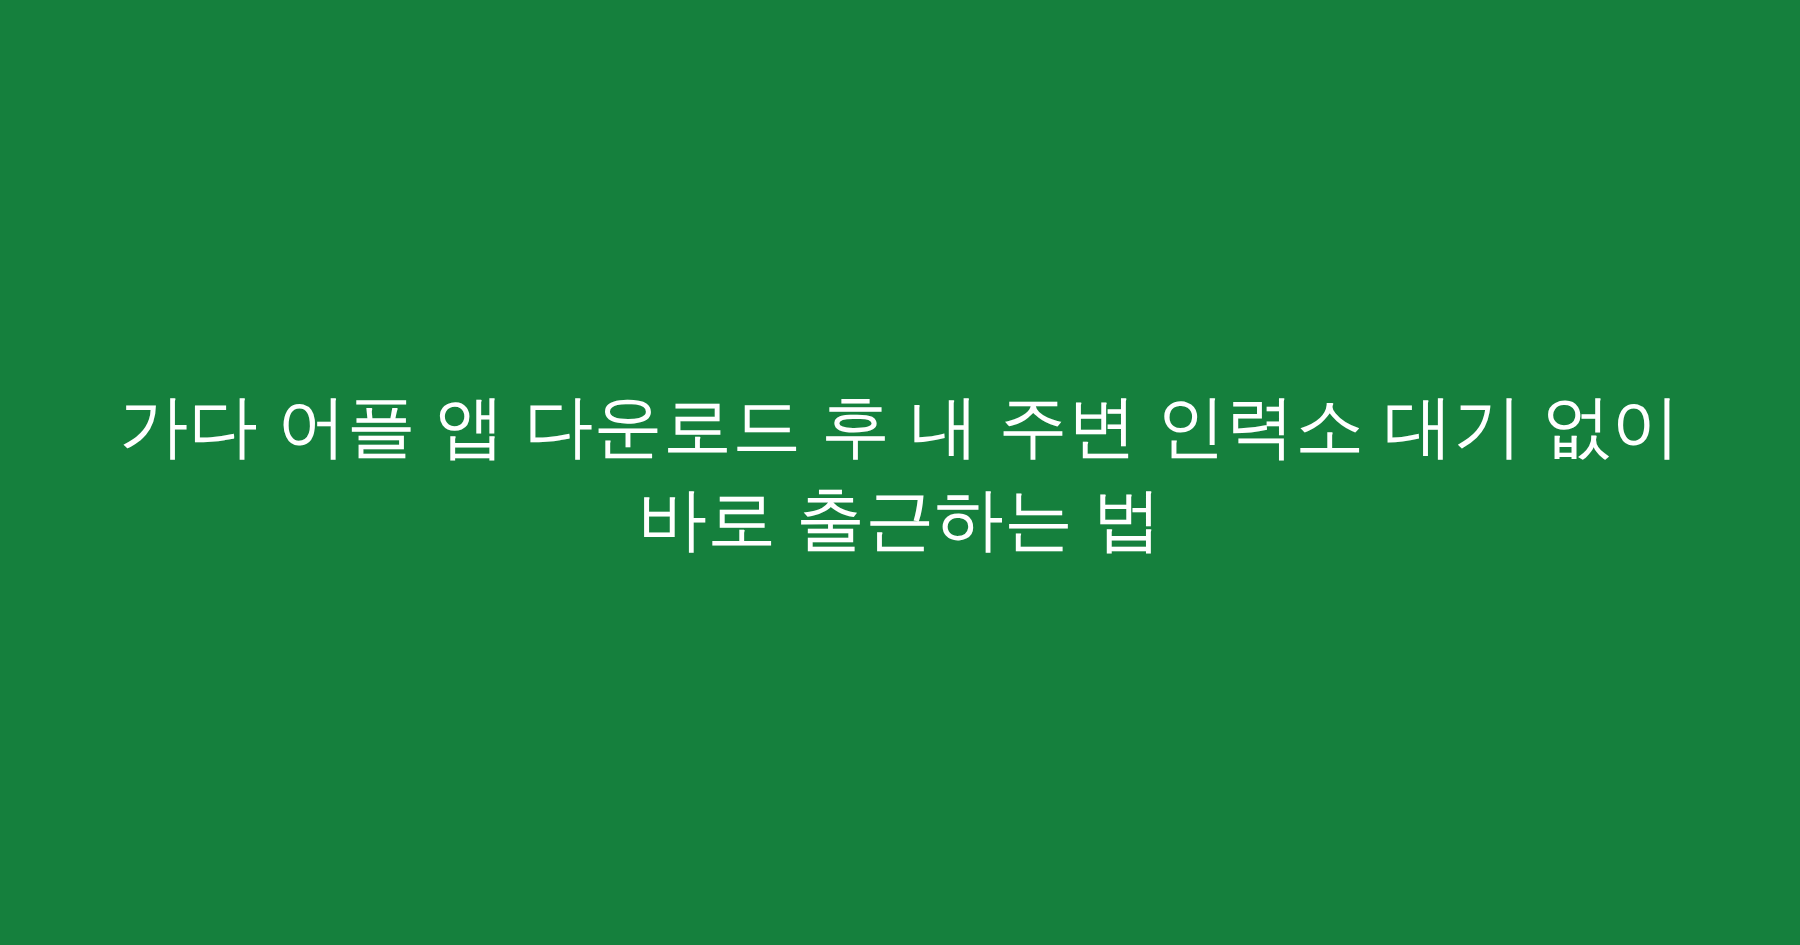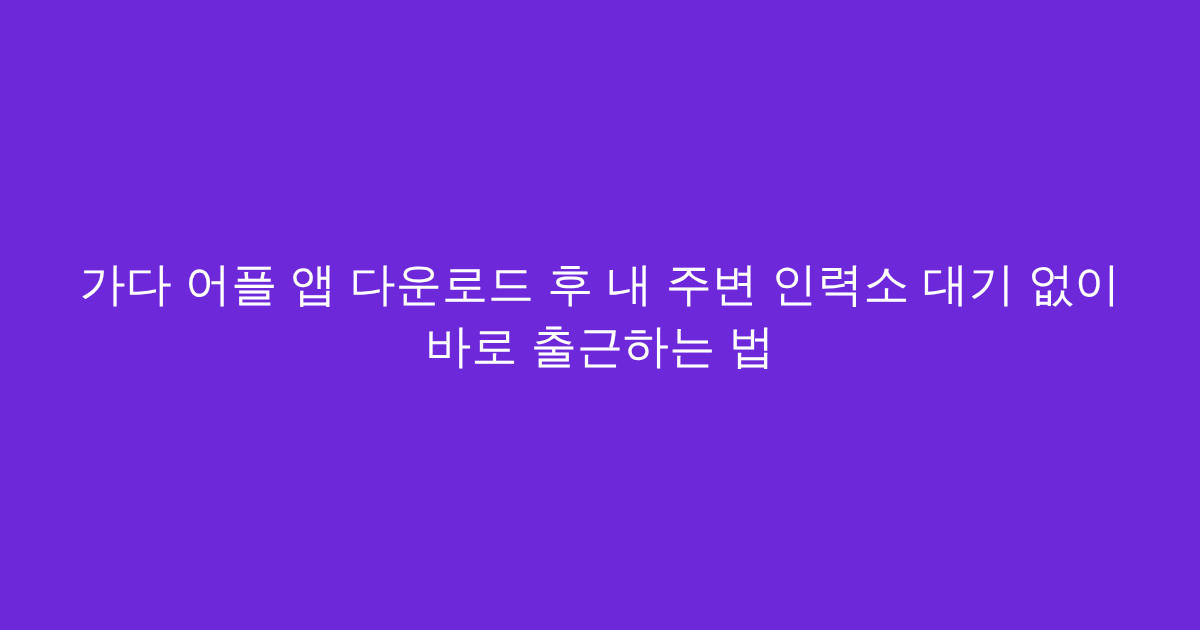--- a/index.html
+++ b/index.html
@@ -43,21 +43,21 @@
     line-height: 62px;
     letter-spacing: 0.2px;
     word-break: keep-all;
     white-space: normal;
     text-rendering: optimizeLegibility;
   }
 </style>
 </head>
 <body style="background-color: rgb(74, 144, 226);">
 
-<div id="banner-card" style="background-color: #6d28d9;">
+<div id="banner-card" style="background-color: #15803d;">
 
   <div id="headline-block" style="text-align: center;">
 
     <h1 id="headline-text" style="color: rgb(255, 255, 255);">가다 어플 앱 다운로드 후 내 주변 인력소 대기 없이 바로 출근하는 법</h1>
 
   </div>
 
 </div>
 
 </body></html>

